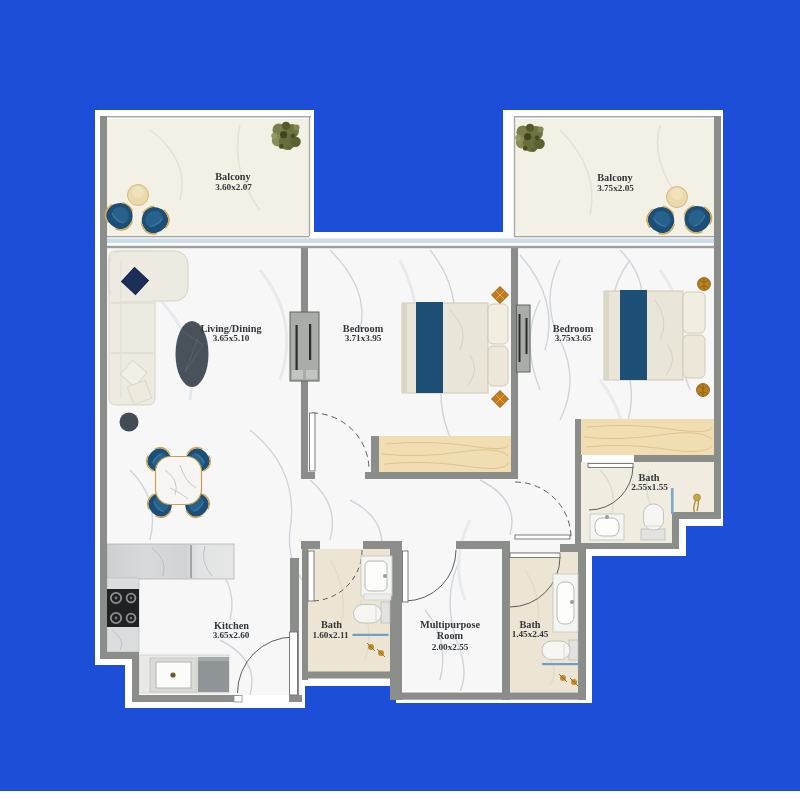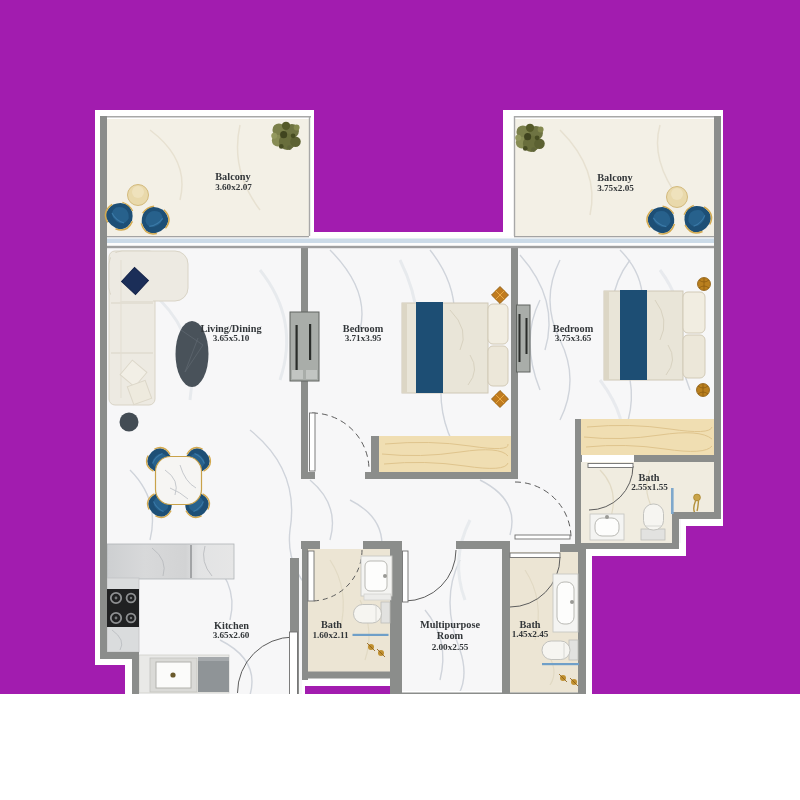--- a/index.html
+++ b/index.html
@@ -1,15 +1,15 @@
 <!DOCTYPE html>
 <html><head><meta charset="utf-8">
 <style>
 html,body{margin:0;padding:0}
-#c{position:relative;width:800px;height:694px;background:#a21caf;overflow:hidden;font-family:"Liberation Serif",serif}
+#c{position:relative;width:800px;height:791px;background:#1d4ed8;overflow:hidden;font-family:"Liberation Serif",serif}
 </style></head><body>
 <div id="c">
 <svg width="800" height="800" viewBox="0 0 800 800" xmlns="http://www.w3.org/2000/svg">
 <defs>
 <linearGradient id="slab" x1="0" y1="0" x2="1" y2="0">
  <stop offset="0" stop-color="#cdcfd1"></stop>
           <stop offset="0.3" stop-color="#d8d9da"></stop>
           <stop offset="0.62" stop-color="#d2d3d4"></stop>
           <stop offset="0.72" stop-color="#e2e3e4"></stop>
           <stop offset="1" stop-color="#e6e6e6"></stop>

